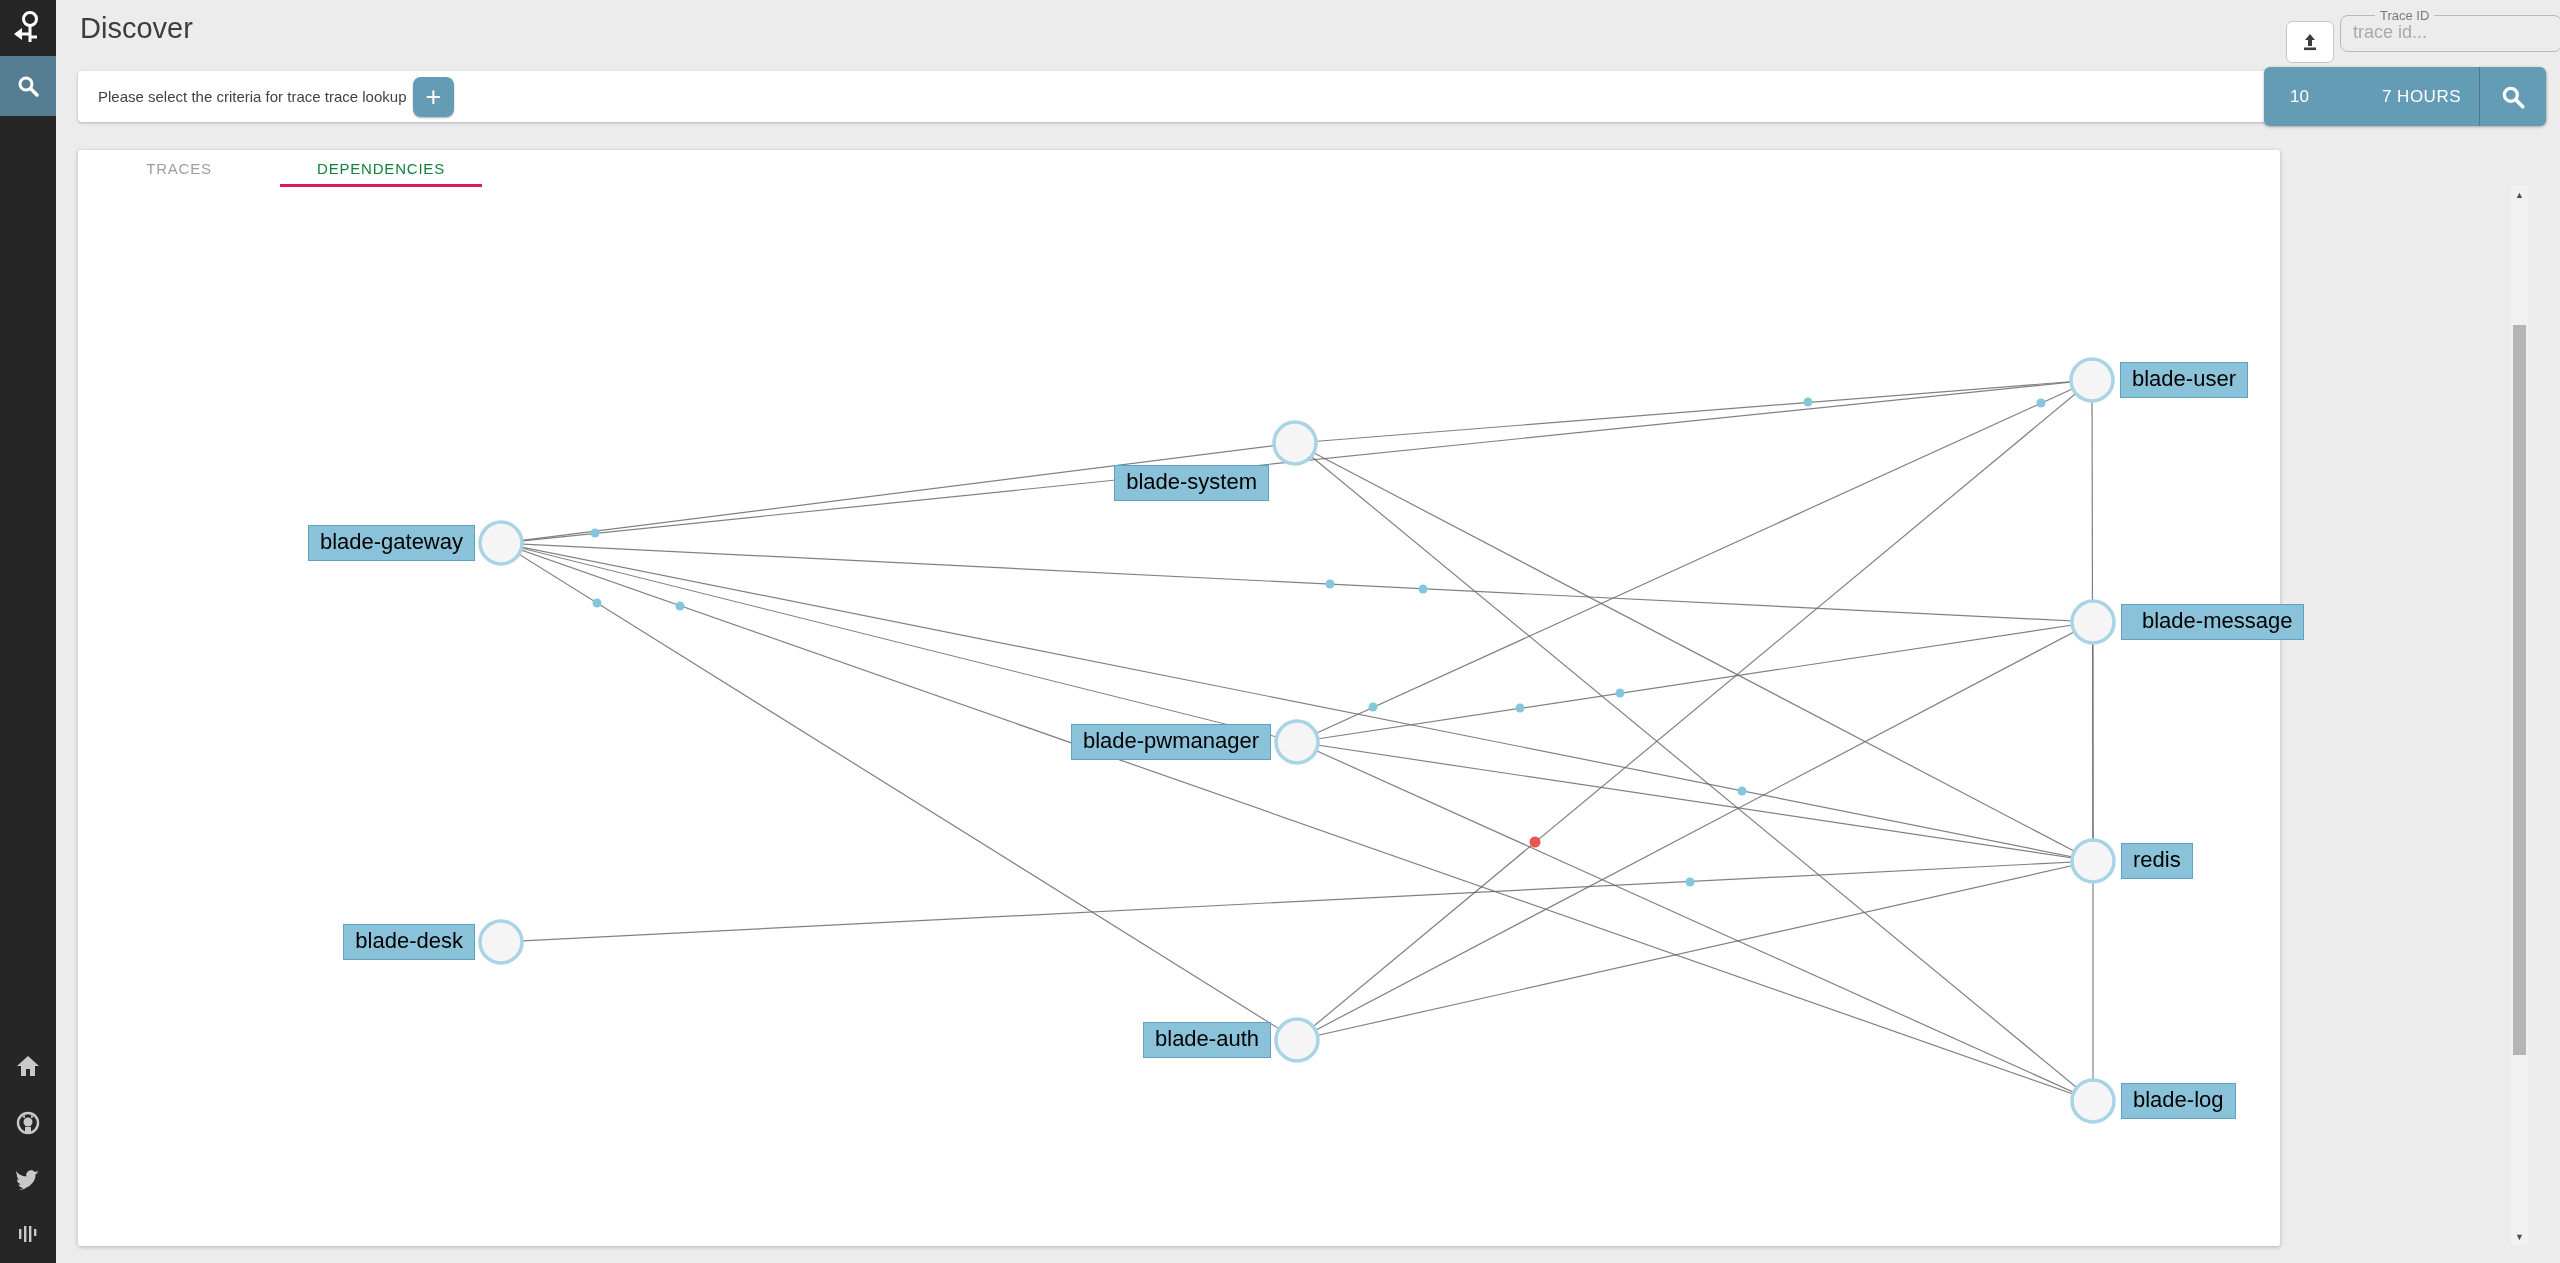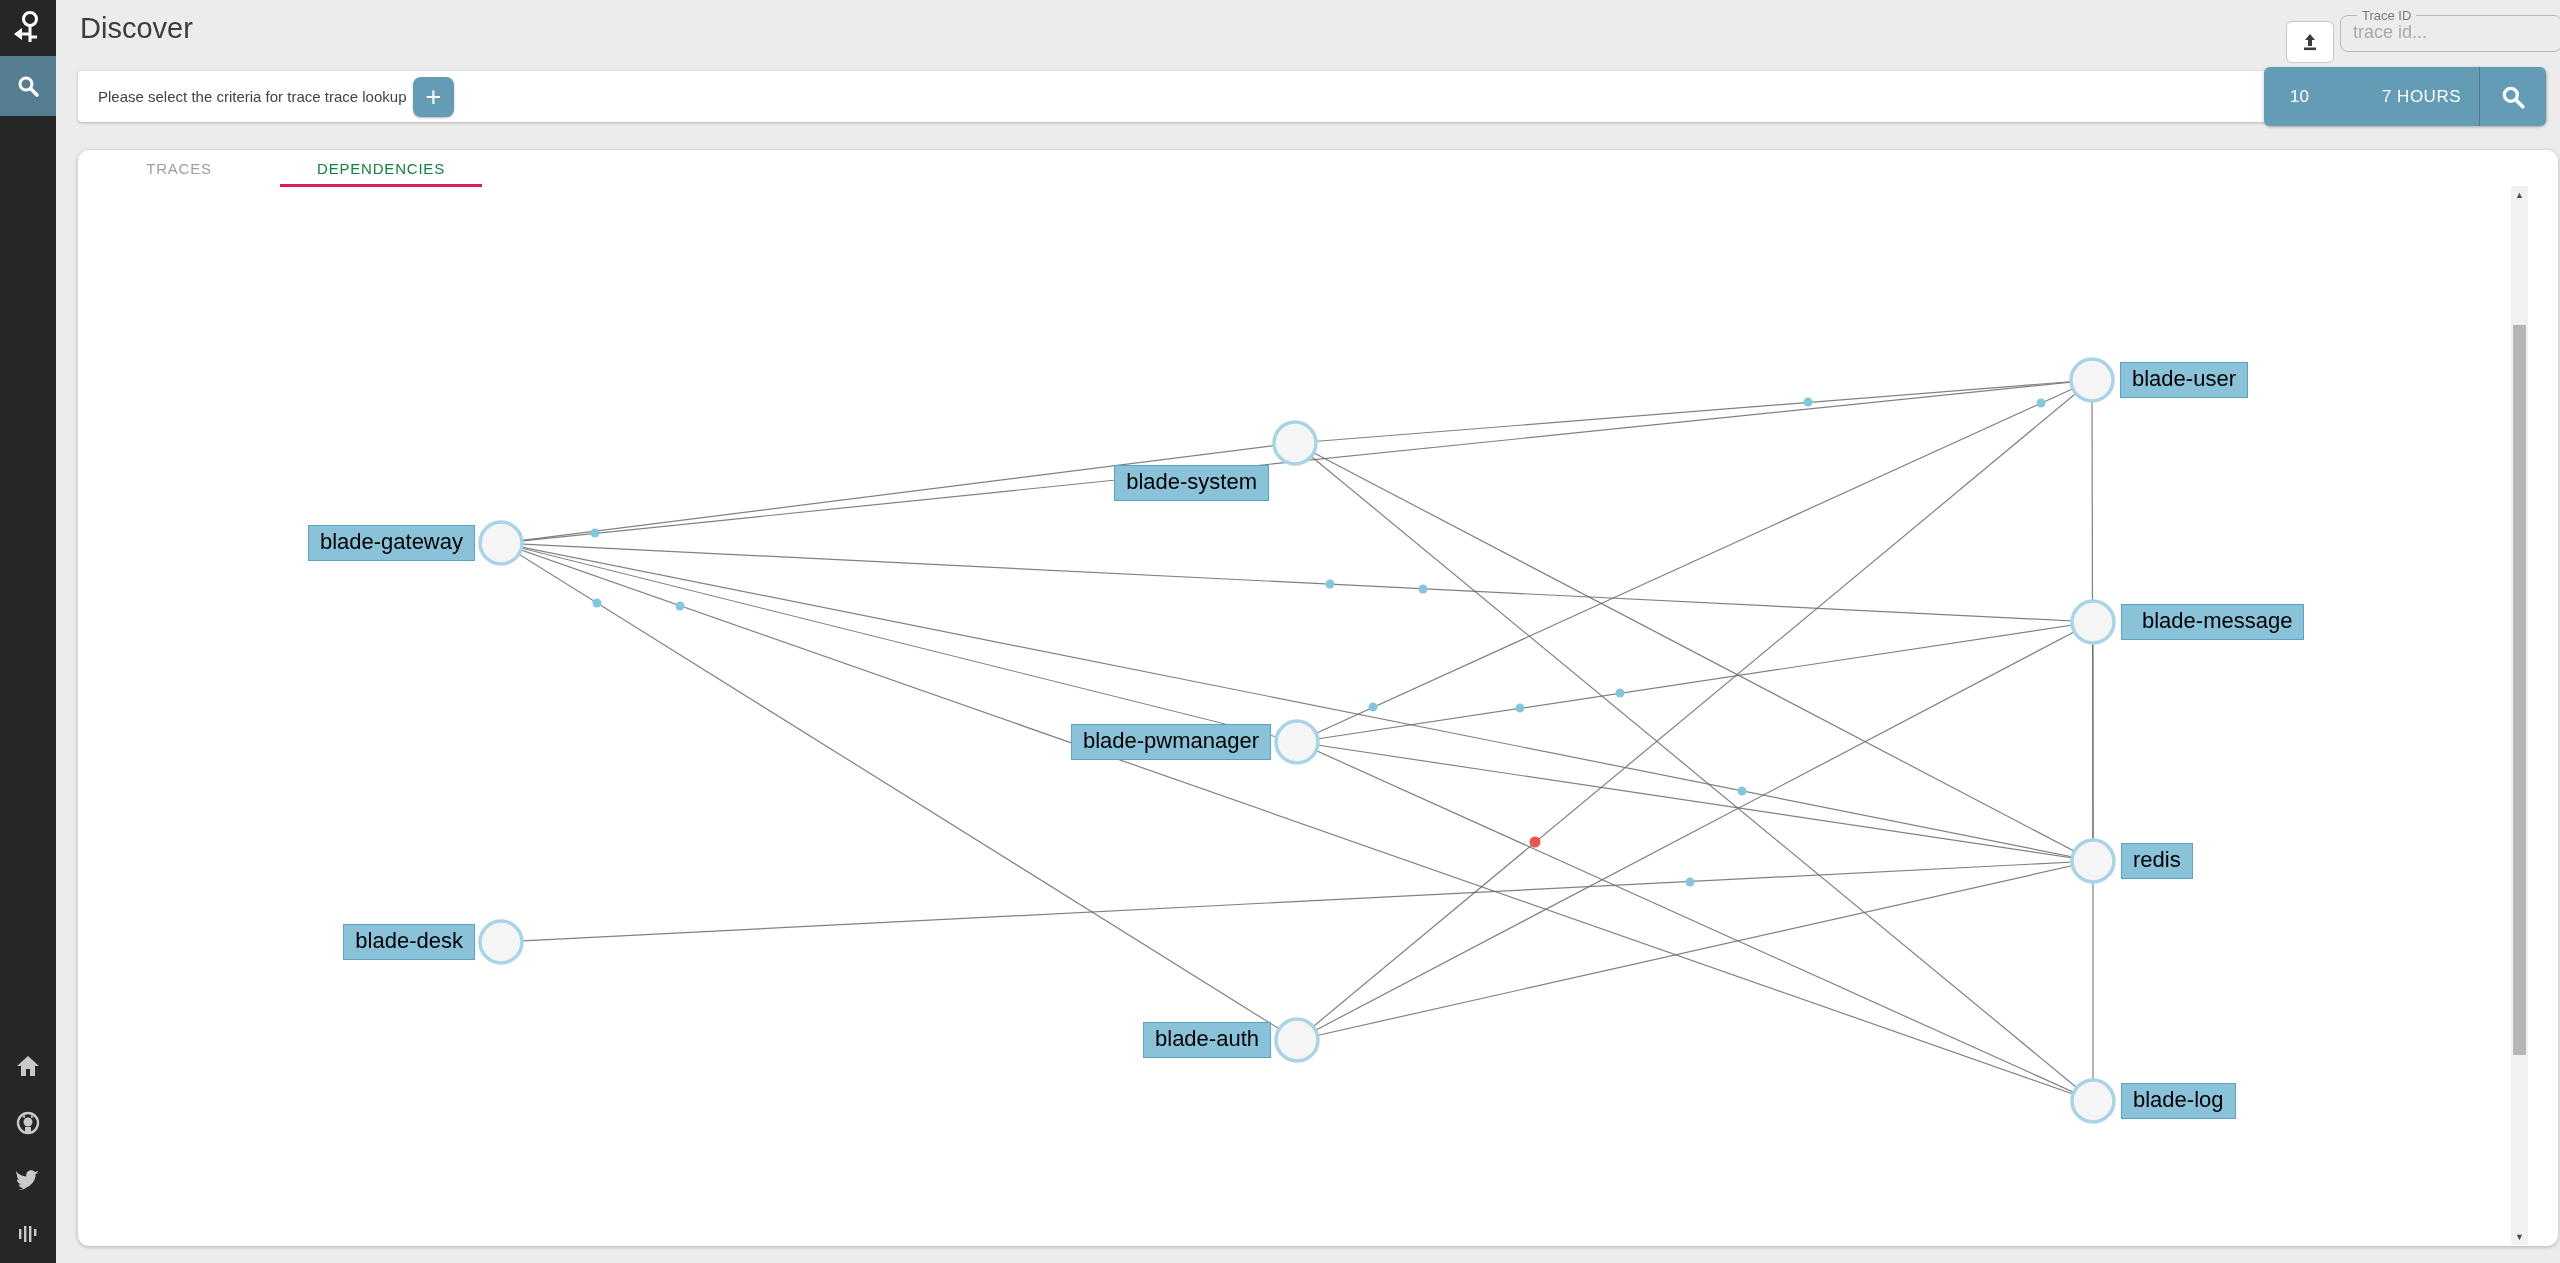--- a/index.html
+++ b/index.html
@@ -10,41 +10,41 @@
   #sidebar{left:0;top:0;width:56px;height:1263px;background:#262626;z-index:50;}
   .side-item{width:56px;height:56px;display:flex;align-items:center;justify-content:center;cursor:pointer;}
   .side-item.active{background:#567e92;height:60px;}
 
   
   #page-title{left:80px;top:12px;font-size:29px;color:#3d3d3d;}
   #upload-btn{left:2286px;top:21px;width:46px;height:40px;background:#fff;border:1px solid #c7c7c7;
     border-radius:6px;display:flex;align-items:center;justify-content:center;cursor:pointer;}
   #trace-fieldset{left:2340px;top:8px;width:200px;height:42px;border:1px solid #b9b9b9;border-radius:8px;
     margin:0;padding:0 10px;}
-  #trace-fieldset legend{font-size:13px;color:#7a7a7a;padding:0 5px;margin-left:6px;}
+  #trace-fieldset legend{font-size:13px;color:#7a7a7a;padding:0 5px;margin-left:24px;}
   #trace-input{border:none;outline:none;background:transparent;width:175px;font-size:18px;color:#555;
     font-family:"Liberation Sans",sans-serif;margin-top:-2px;}
   #trace-input::placeholder{color:#a9a9a9;}
 
   
   #search-bar{left:78px;top:71px;width:2468px;height:51px;background:#fff;border-radius:4px;
     box-shadow:0 1px 3px rgba(0,0,0,.25);}
   #criteria-prompt{left:20px;top:0;height:51px;display:flex;align-items:center;font-size:15px;color:#424242;}
   #add-criteria-btn{left:335px;top:6px;width:41px;height:40px;background:#649cb6;border-radius:8px;
     color:#fff;font-size:27px;display:flex;align-items:center;justify-content:center;cursor:pointer;
     box-shadow:0 1px 2px rgba(0,0,0,.3);}
   #lookup-controls{left:2186px;top:-4px;width:282px;height:59px;background:#649cb6;border-radius:6px;
     display:flex;align-items:center;color:#fff;box-shadow:0 1px 3px rgba(0,0,0,.3);}
   #limit-value{margin-left:26px;font-size:17px;cursor:pointer;}
   #lookback-value{margin-left:auto;margin-right:18px;font-size:17px;letter-spacing:.5px;cursor:pointer;}
   #lookup-divider{width:1px;height:59px;background:#53788a;}
   #run-search-btn{width:66px;height:59px;display:flex;align-items:center;justify-content:center;cursor:pointer;}
 
   
-  #main-card{left:78px;top:150px;width:2480px;height:1096px;background:#fff;border-radius:11px;
+  #main-card{left:78px;top:150px;width:2202px;height:1096px;background:#fff;border-radius:3px;
     box-shadow:0 1px 4px rgba(0,0,0,.25);}
   #tabs{left:0;top:0;height:36px;display:flex;}
   .tab{width:202px;height:36px;display:flex;align-items:center;justify-content:center;font-size:15px;
     letter-spacing:.8px;color:#9e9e9e;cursor:pointer;position:relative;}
   .tab.active{color:#15803d;}
   .tab.active .indicator{position:absolute;left:0;bottom:-1px;width:100%;height:3px;background:#e0195e;}
 
   
   #graph{left:0px;top:36px;width:2433px;height:1059px;overflow:hidden;}
   #graph svg{position:absolute;left:0;top:0;}

